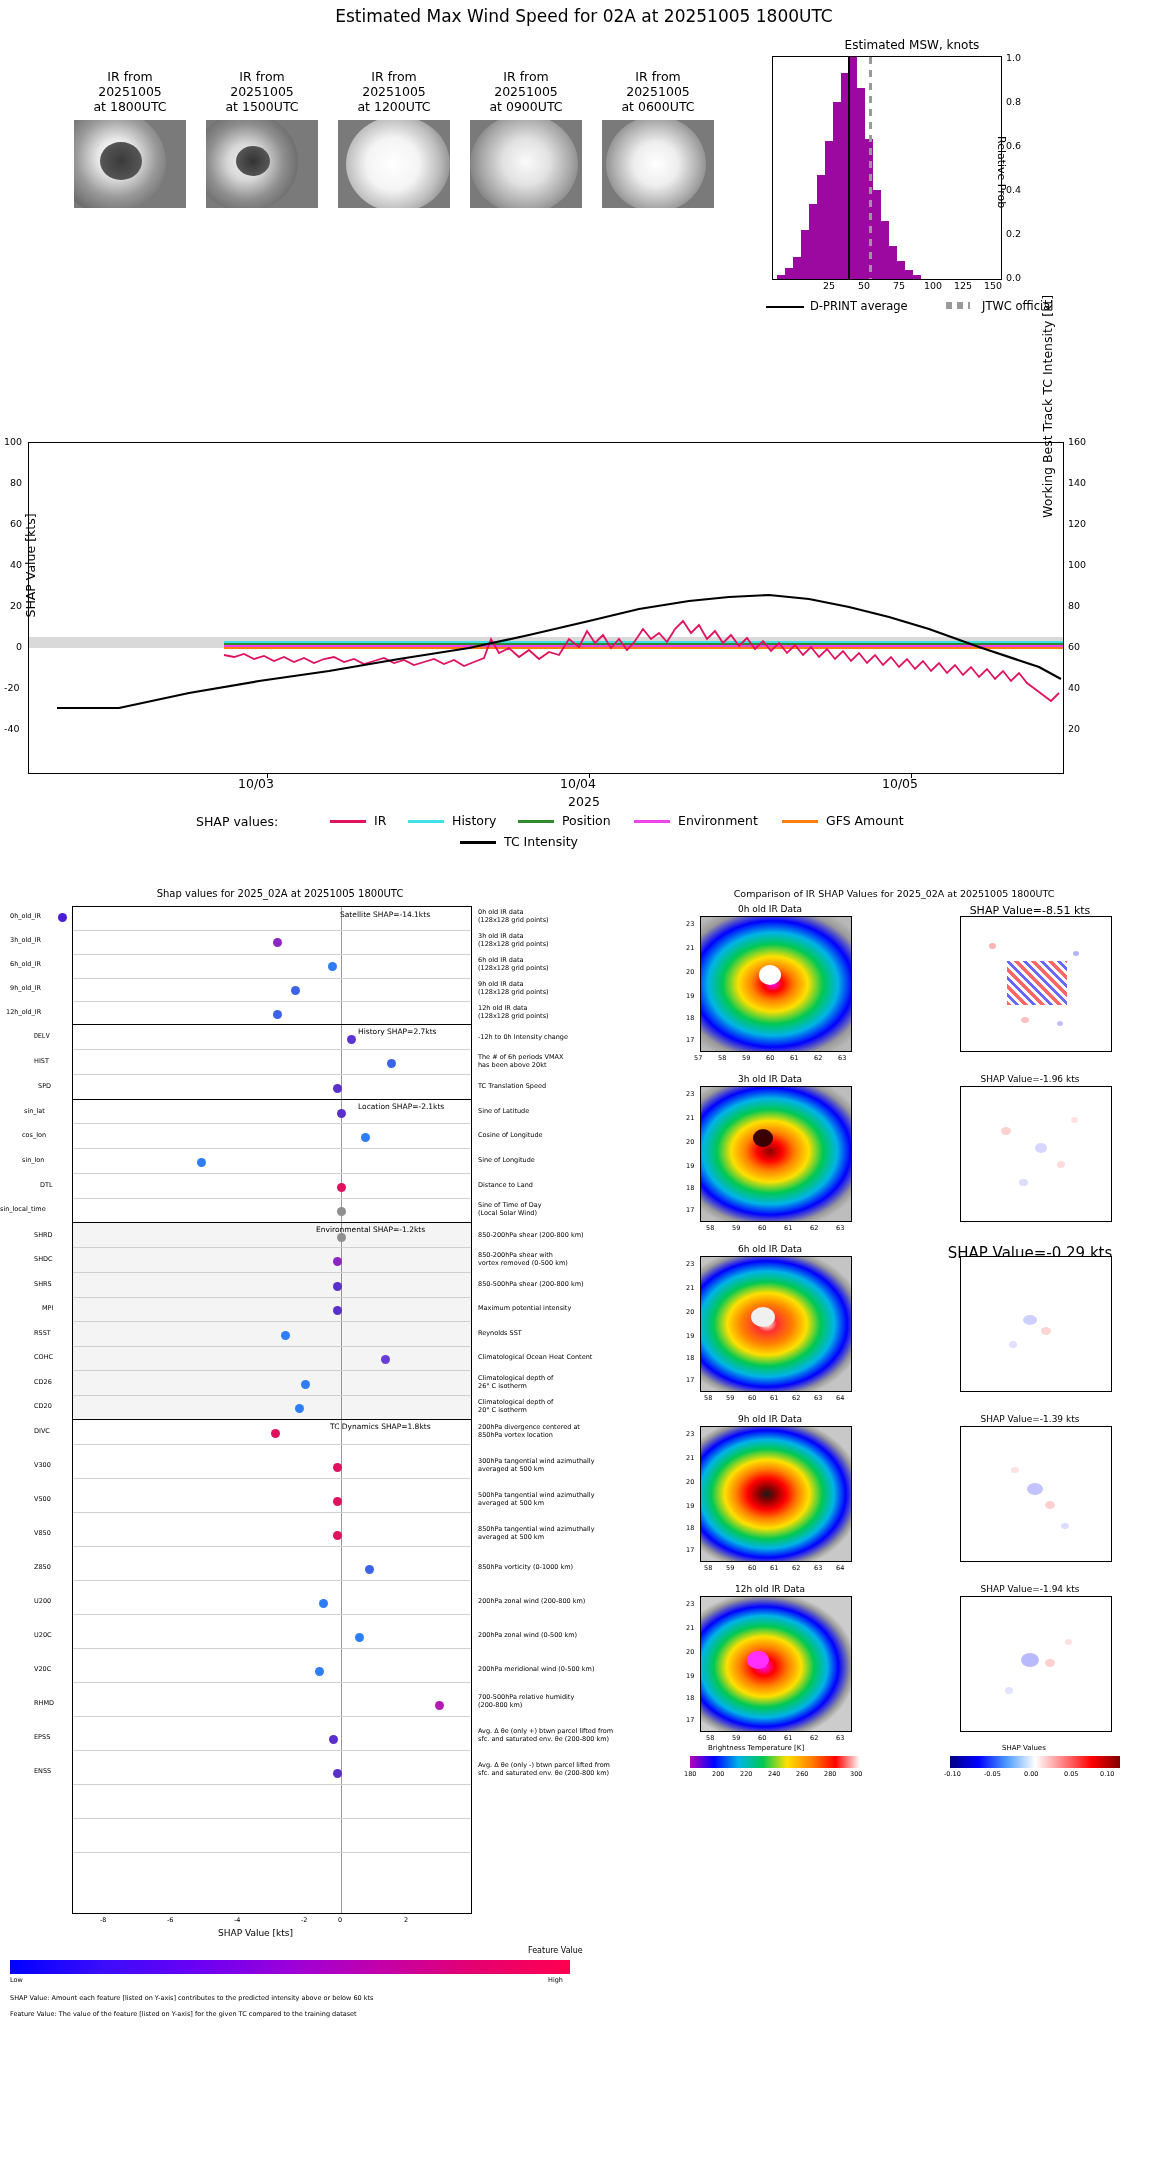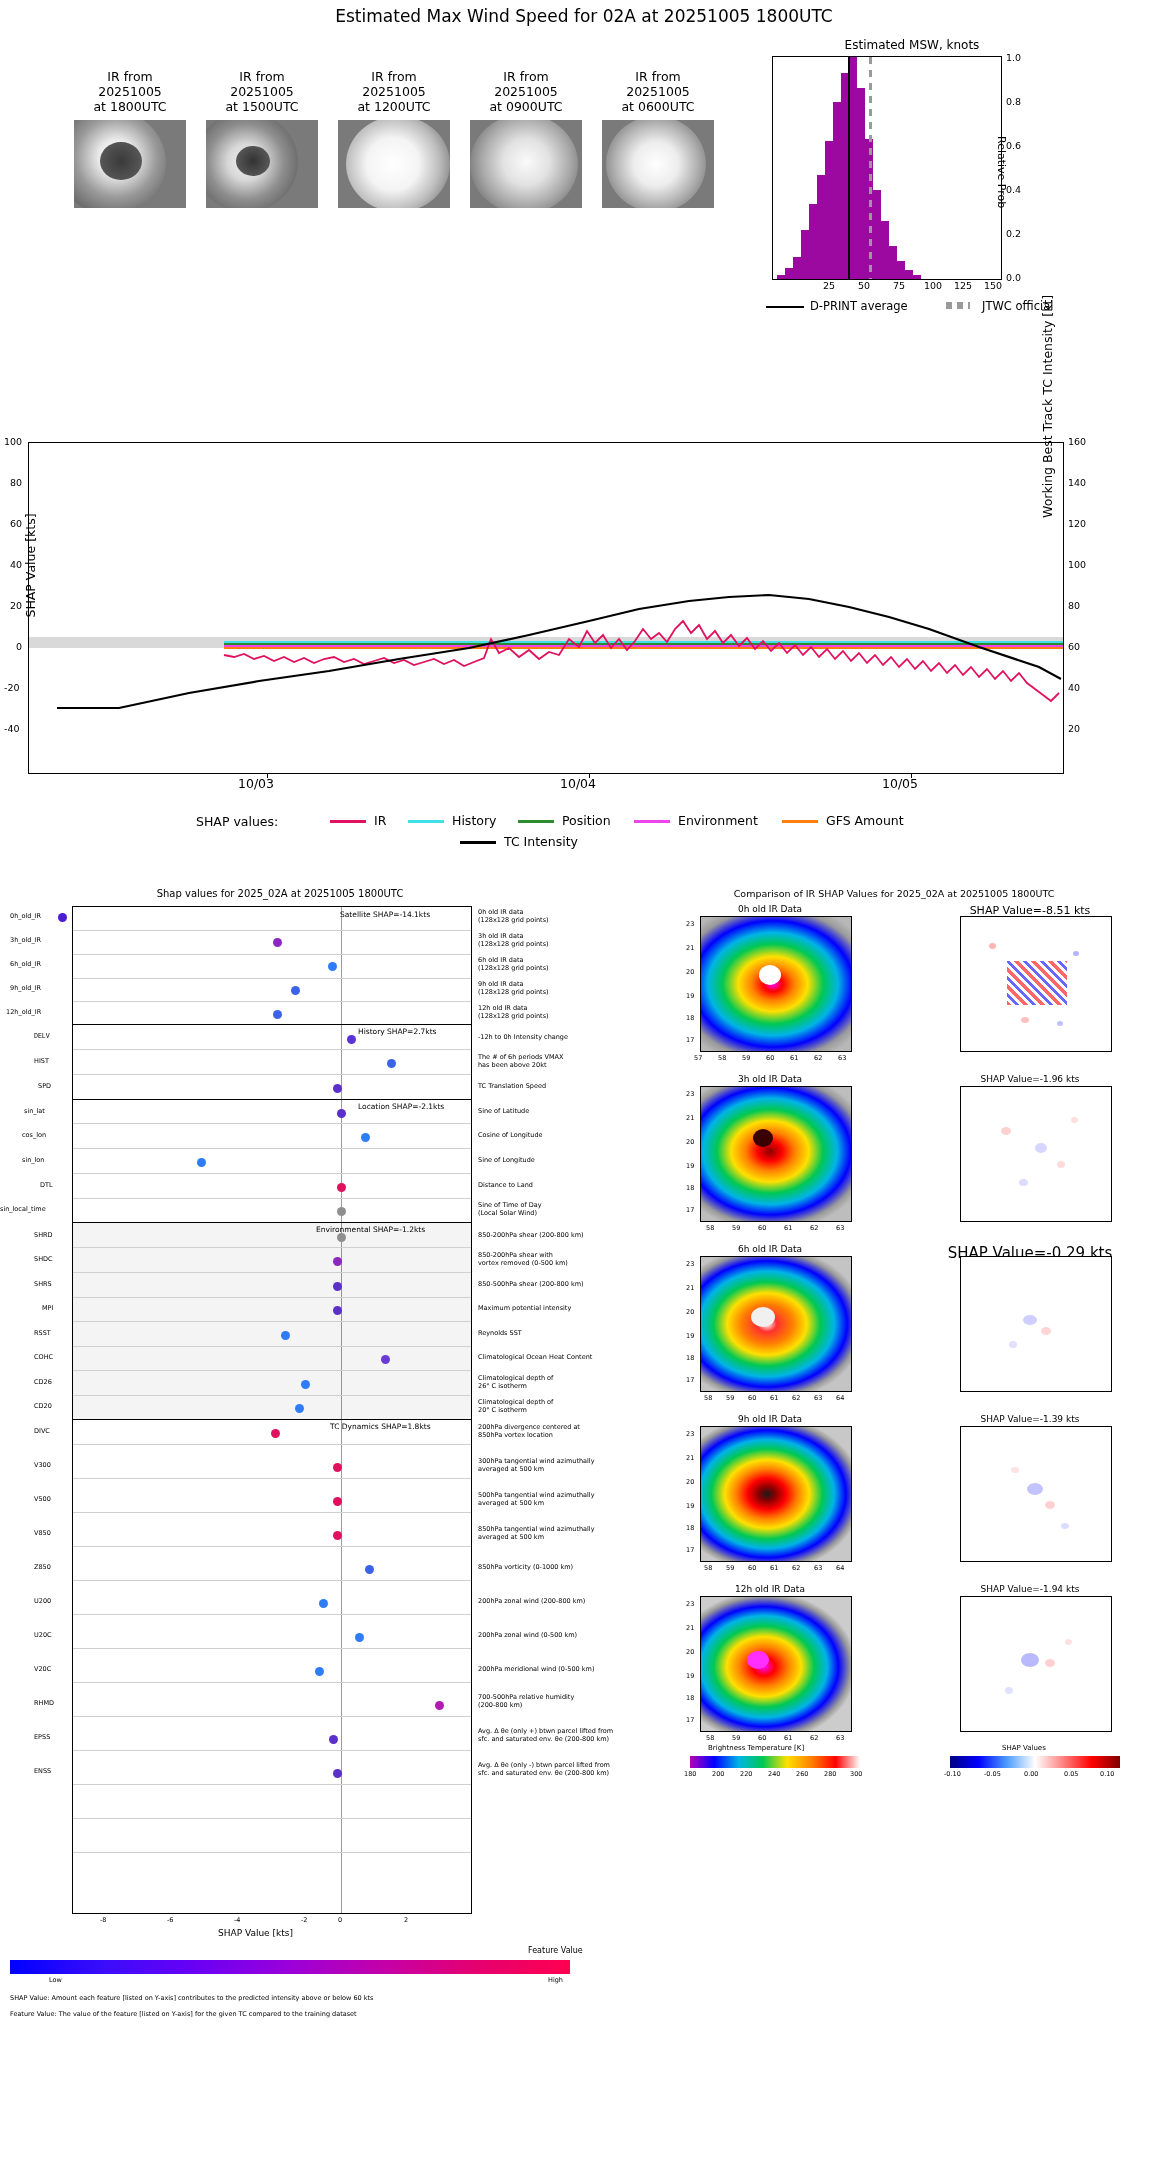--- a/index.html
+++ b/index.html
@@ -186,20 +186,21 @@
   <div class="abs tickl" style="left:1068px;top:233px;">60</div>
   <div class="abs tickl" style="left:1068px;top:274px;">40</div>
   <div class="abs tickl" style="left:1068px;top:315px;">20</div>
 
   <div class="abs" style="left:-22px;top:150px;transform:rotate(-90deg);font-size:12.5px;white-space:nowrap;">SHAP Value [kts]</div>
   <div class="abs" style="left:1040px;top:110px;transform:rotate(-90deg);transform-origin:left top;font-size:12.5px;white-space:nowrap;">Working Best Track TC Intensity [kt]</div>
 
   <div class="abs" style="left:238px;top:368px;font-size:12.5px;">10/03</div>
   <div class="abs" style="left:560px;top:368px;font-size:12.5px;">10/04</div>
   <div class="abs" style="left:882px;top:368px;font-size:12.5px;">10/05</div>
+  <div class="abs ctr" style="left:0;top:386px;width:1168px;font-size:12.5px;">2025</div>
 
   <div class="abs" style="left:196px;top:406px;font-size:12.5px;">SHAP values:</div>
   <div class="abs" style="left:330px;top:412px;width:36px;height:2.5px;background:#e0115f;"></div>
   <div class="abs" style="left:374px;top:405px;font-size:12.5px;">IR</div>
   <div class="abs" style="left:408px;top:412px;width:36px;height:2.5px;background:#40e0e8;"></div>
   <div class="abs" style="left:452px;top:405px;font-size:12.5px;">History</div>
   <div class="abs" style="left:518px;top:412px;width:36px;height:2.5px;background:#2e8b2e;"></div>
   <div class="abs" style="left:562px;top:405px;font-size:12.5px;">Position</div>
   <div class="abs" style="left:634px;top:412px;width:36px;height:2.5px;background:#ee44ee;"></div>
   <div class="abs" style="left:678px;top:405px;font-size:12.5px;">Environment</div>
@@ -417,21 +418,21 @@
 
   <div class="abs xs" style="left:100px;top:1028px;">-8</div>
   <div class="abs xs" style="left:167px;top:1028px;">-6</div>
   <div class="abs xs" style="left:234px;top:1028px;">-4</div>
   <div class="abs xs" style="left:301px;top:1028px;">-2</div>
   <div class="abs xs" style="left:338px;top:1028px;">0</div>
   <div class="abs xs" style="left:404px;top:1028px;">2</div>
   <div class="abs small" style="left:218px;top:1040px;font-size:9px;">SHAP Value [kts]</div>
 
   <div class="cbar1" style="left:10px;top:1072px;width:560px;"></div>
-  <div class="abs xs" style="left:10px;top:1088px;margin-left:39px;">Low</div>
+  <div class="abs xs" style="left:10px;top:1088px;">Low</div>
   <div class="abs xs" style="left:548px;top:1088px;">High</div>
   <div class="abs xs" style="left:528px;top:1058px;font-size:8px;">Feature Value</div>
 
   <div class="abs xs" style="left:10px;top:1106px;width:600px;"><span>SHAP Value: Amount each feature [listed on Y-axis] contributes to the predicted intensity above or below 60 kts</span></div>
   <div class="abs xs" style="left:10px;top:1122px;width:600px;"><span>Feature Value: The value of the feature [listed on Y-axis] for the given TC compared to the training dataset</span></div>
 </div>
 
 <div class="abs" style="left:620px;top:888px;width:548px;height:1270px;">
   <div class="abs ctr" style="left:0;top:0;width:548px;font-size:9.5px;">Comparison of IR SHAP Values for 2025_02A at 20251005 1800UTC</div>
 

